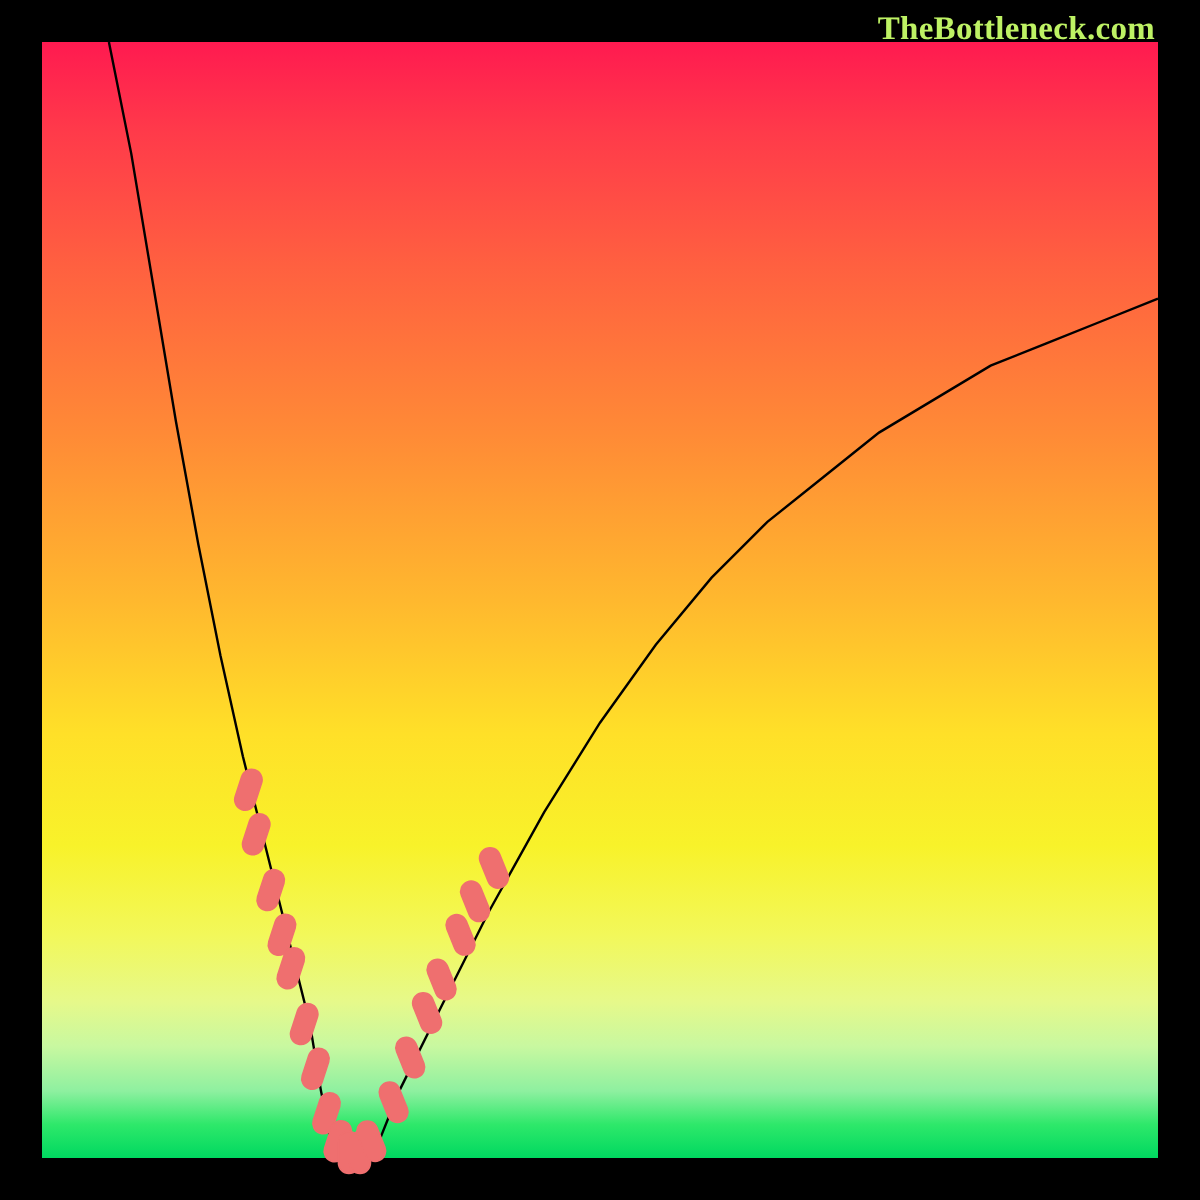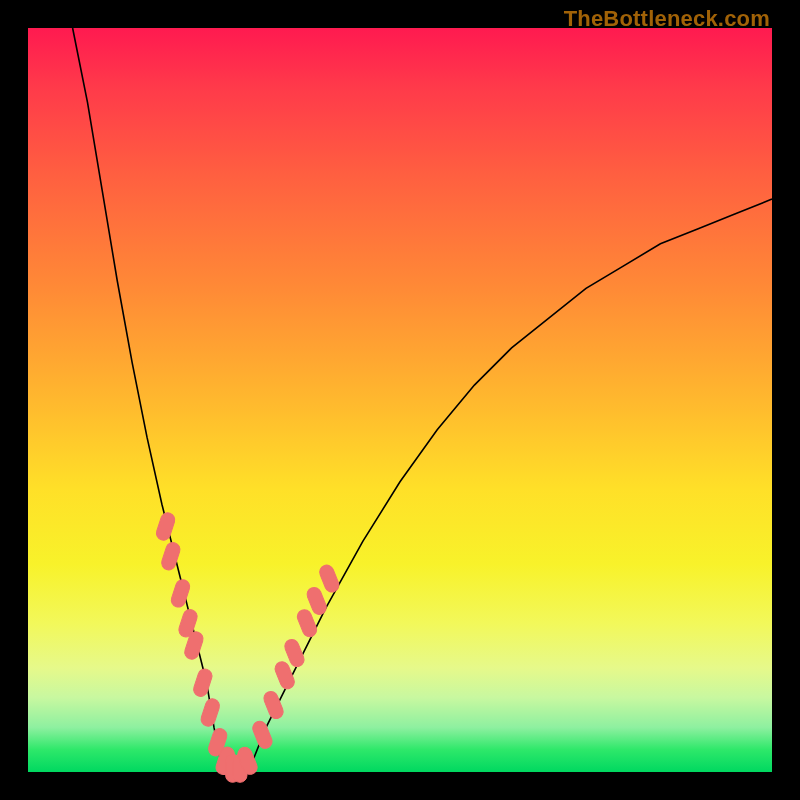--- a/index.html
+++ b/index.html
@@ -37,25 +37,26 @@
       #c8f8a0 90%,
       #8ef0a0 94%,
       #2ee86a 97%,
       #00d860 100%
     );
   }
   .watermark {
     position: absolute;
     top: 6px;
     right: 30px;
-    color: #a16207;
+    color: #bef264;
     font-size: 22px;
     font-weight: 600;
     letter-spacing: 0.2px;
     user-select: none;
+    font-family: Liberation Serif, serif;
   }
   svg.curve {
     position: absolute;
     left: 0;
     top: 0;
     width: 744px;
     height: 744px;
     overflow: visible;
   }
   .curve-path {

